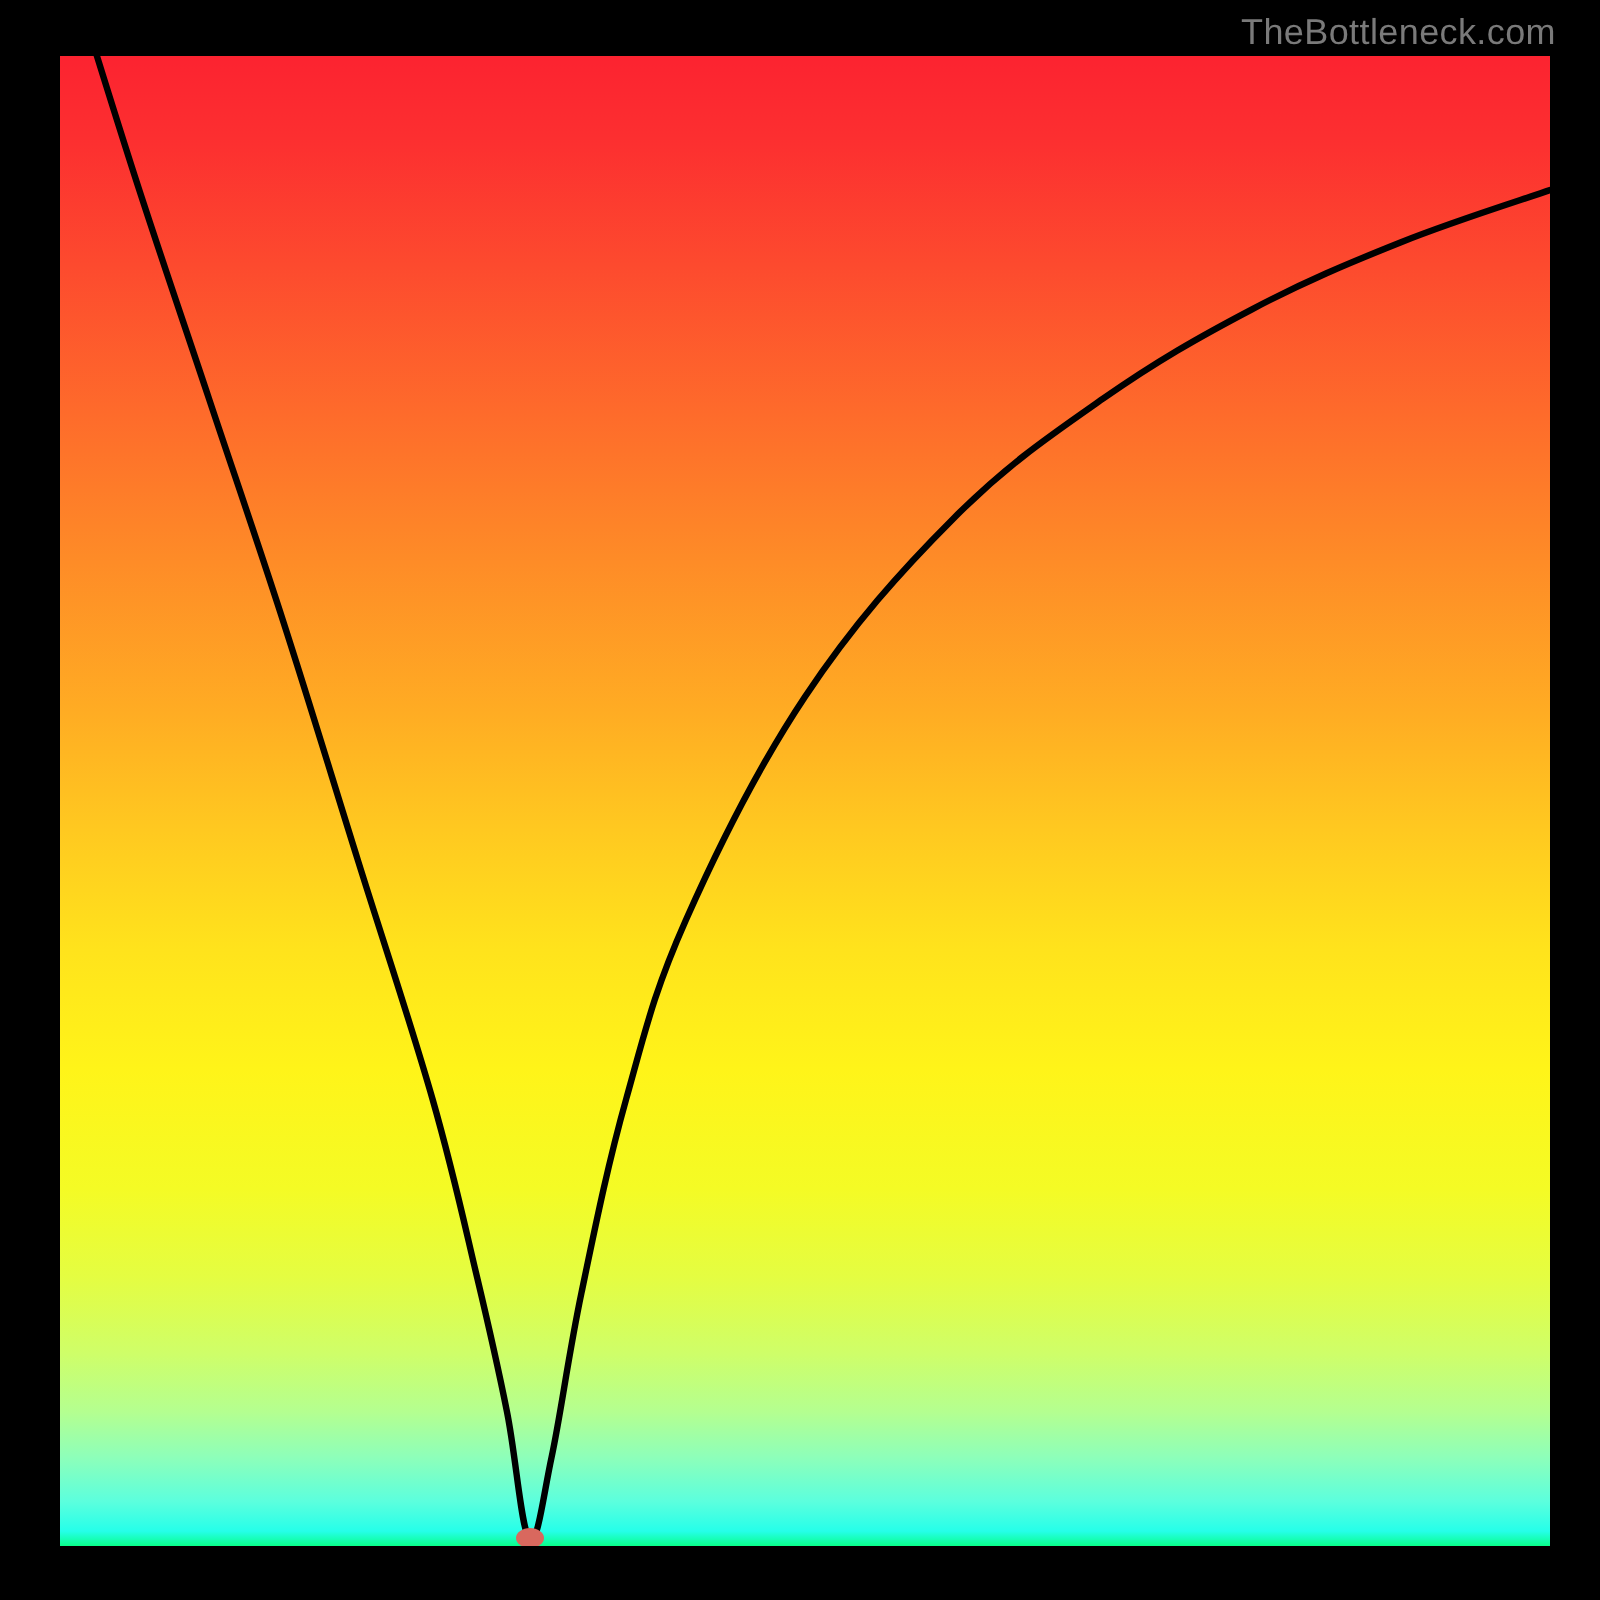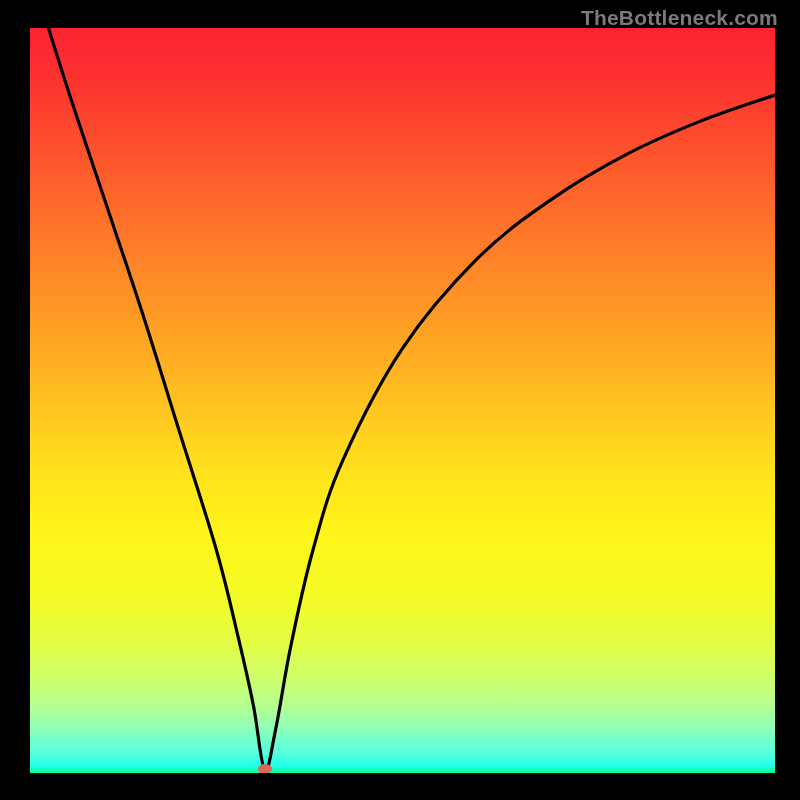--- a/index.html
+++ b/index.html
@@ -9,22 +9,22 @@
     height: 800px;
     background: #000;
     position: relative;
     font-family: Arial, sans-serif;
   }
   .watermark {
     position: absolute;
     top: 6px;
     right: 22px;
     color: #7a7a7a;
-    font-size: 21px;
-    font-weight: 700;
+    font-size: 18px;
+    font-weight: 400;
     letter-spacing: 0.2px;
     z-index: 10;
   }
   .plot-area {
     position: absolute;
     left: 30px;
     top: 28px;
     width: 745px;
     height: 745px;
     overflow: hidden;

